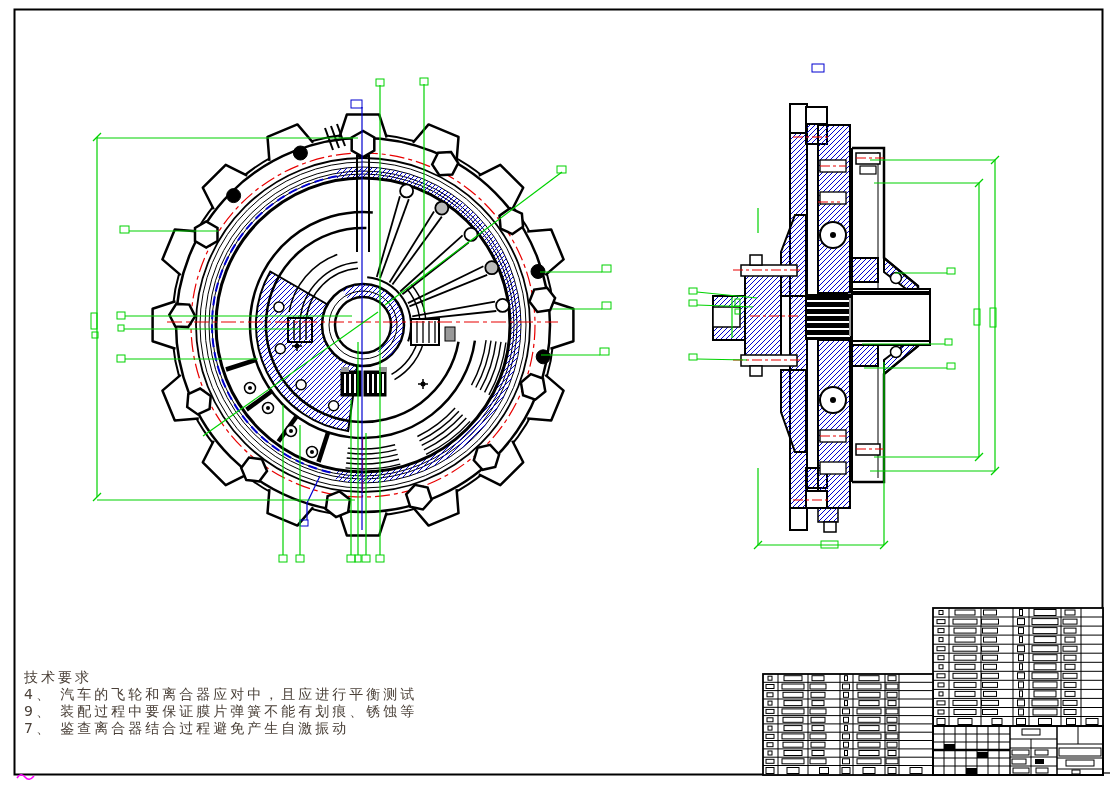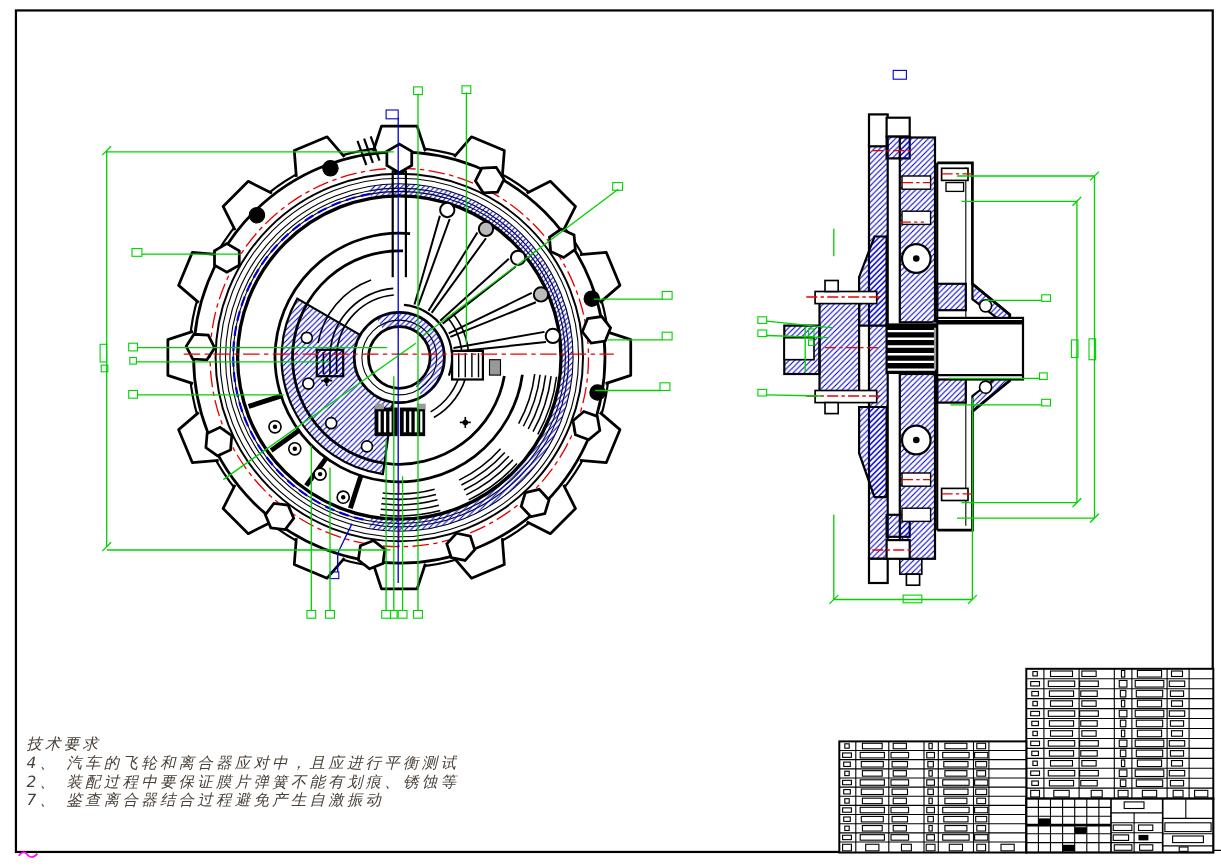--- a/index.html
+++ b/index.html
@@ -1,21 +1,21 @@
 <!DOCTYPE html>
 <html><head>
 <meta charset="utf-8">
 <style>
   html,body{margin:0;padding:0;background:#fff;}
   .sheet{position:relative;width:1110px;height:787px;background:#fff;overflow:hidden;
          font-family:"Liberation Sans",sans-serif;}
   svg{position:absolute;left:0;top:0;}
   .tech{position:absolute;left:24px;top:669px;width:440px;color:#4a4038;
         font-family:"DejaVu Sans","Liberation Sans",sans-serif;
-        font-size:14px;line-height:17px;letter-spacing:3px;white-space:nowrap;font-style:italic;}
+        font-size:14px;line-height:17px;letter-spacing:3px;white-space:nowrap;}
   .tech div{height:17px;}
 </style>
 </head>
 <body>
 
 <div class="sheet">
   <svg id="cad" width="1110" height="787" viewBox="0 0 1110 787">
     <defs>
       <pattern id="hb" patternUnits="userSpaceOnUse" width="5" height="5">
         <path d="M-1,1 l2,-2 M0,5 L5,0 M4,6 l2,-2" stroke="#0000d0" stroke-width="1" fill="none"></path>
@@ -535,16 +535,16 @@
         <line x1="1057" y1="769" x2="1103" y2="769" stroke="#000" stroke-width="1"></line>
         <rect x="1059" y="748" width="42" height="8" fill="none" stroke="#000" stroke-width="1"></rect>
         <rect x="1066" y="760" width="28" height="6" fill="none" stroke="#000" stroke-width="1"></rect>
         <rect x="1072" y="770" width="8" height="4" fill="none" stroke="#000" stroke-width="1"></rect>
       </g>
   </svg>
 
   <div class="tech">
     <div>技术要求</div>
     <div>4、 汽车的飞轮和离合器应对中，且应进行平衡测试</div>
-    <div>2、 装配过程中要保证膜片弹簧不能有划痕、锈蚀等</div>
+    <div>9、 装配过程中要保证膜片弹簧不能有划痕、锈蚀等</div>
     <div>7、 鉴查离合器结合过程避免产生自激振动</div>
   </div>
 </div>
 
 </body></html>

